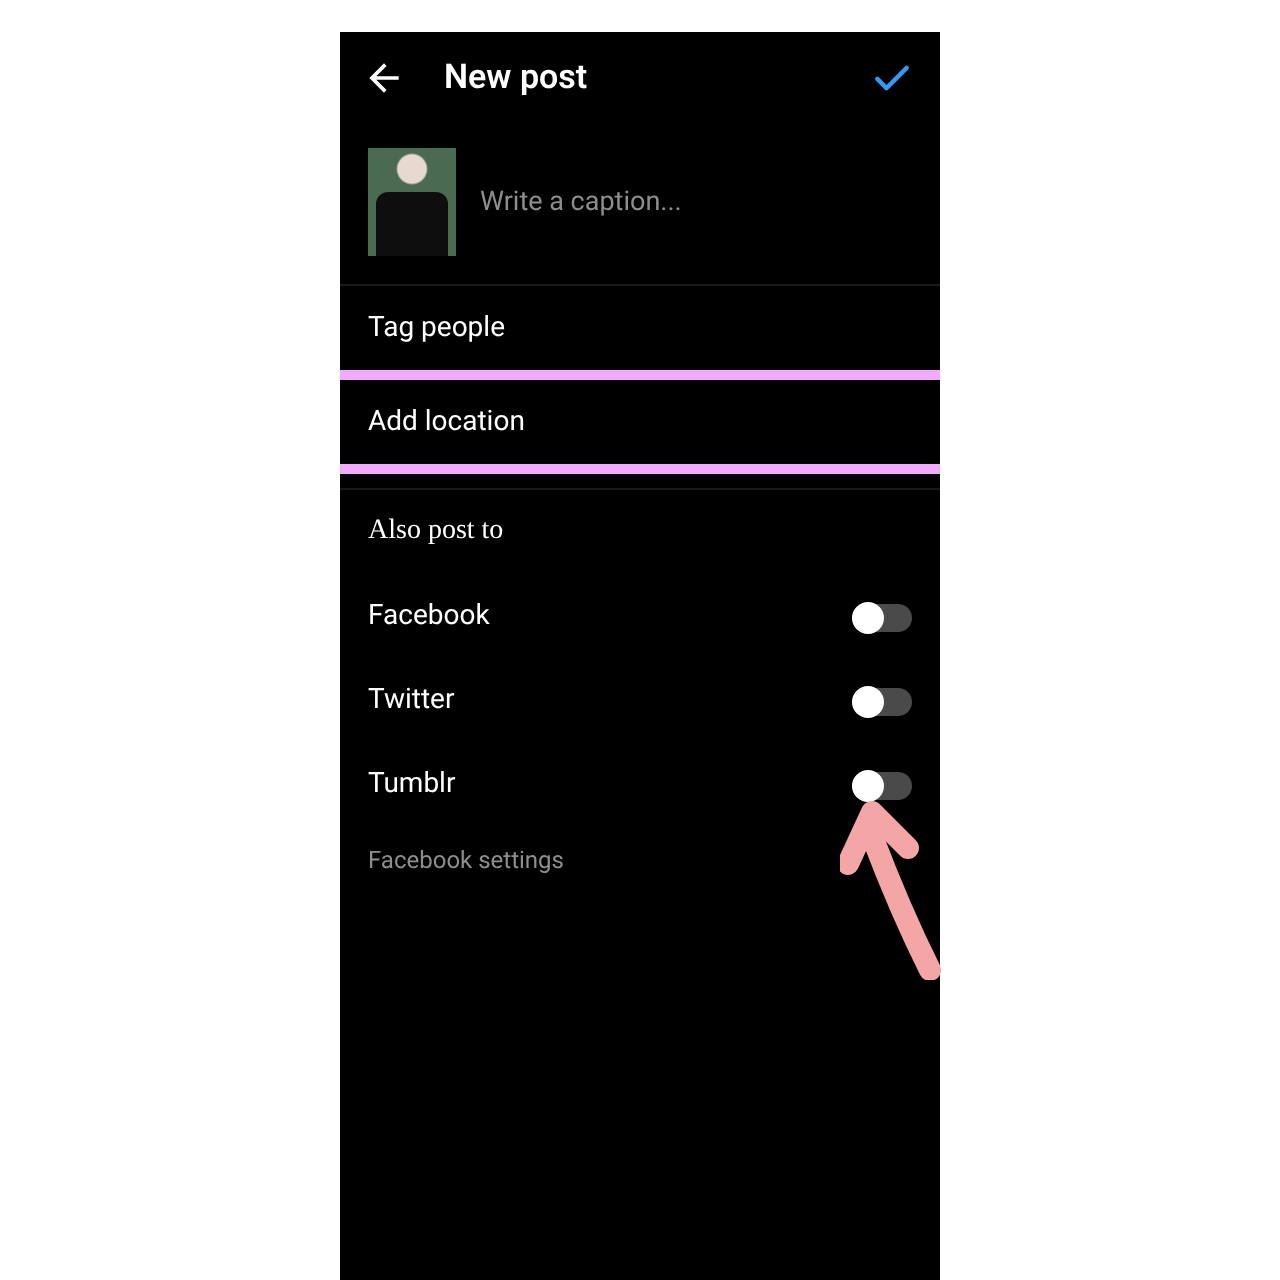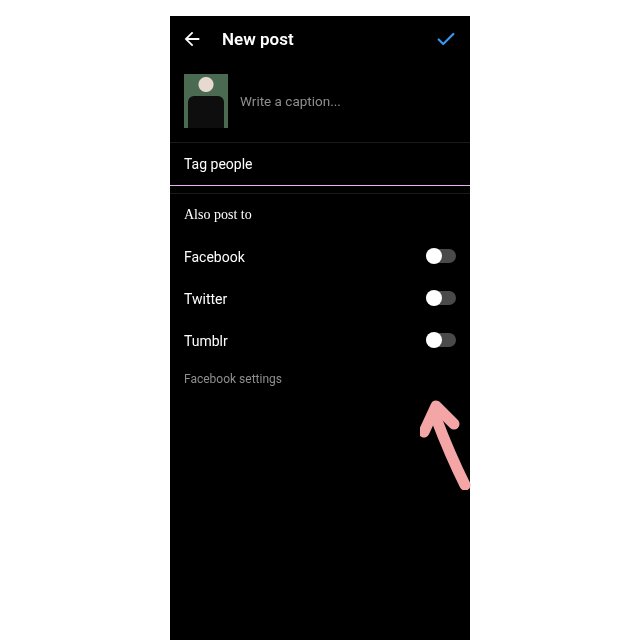--- a/index.html
+++ b/index.html
@@ -83,30 +83,30 @@
       border-radius: 6px 6px 0 0;
     }
     .caption-placeholder {
       color: #8e8e8e;
       font-size: 13.5px;
     }
     .row {
       padding: 13px 14px;
       font-size: 14px;
       color: #ffffff;
-      border-bottom: 1px solid #f0abfc;
+      border-bottom: 5px solid #f0abfc;
     }
     .row.noborder { border-bottom: none; font-family: Liberation Serif, serif; }
     .section-gap {
       height: 8px;
       border-bottom: 1px solid #1a1a1a;
     }
     .toggle-row {
       display: flex;
-      align-items: flex-start;
+      align-items: flex-end;
       justify-content: space-between;
       padding: 13px 14px;
       font-size: 14px;
       color: #ffffff;
     }
     .toggle {
       width: 30px;
       height: 14px;
       background: #4a4a4a;
       border-radius: 8px;
@@ -156,20 +156,21 @@
       </svg>
     </div>
   </div>
 
   <div class="caption-row">
     <div class="thumb"></div>
     <div class="caption-placeholder">Write a caption...</div>
   </div>
 
   <div class="row">Tag people</div>
+  <div class="row">Add location</div>
 
   <div class="section-gap"></div>
 
   <div class="row noborder">Also post to</div>
 
   <div class="toggle-row">
     <span>Facebook</span>
     <div class="toggle"></div>
   </div>
   <div class="toggle-row">

